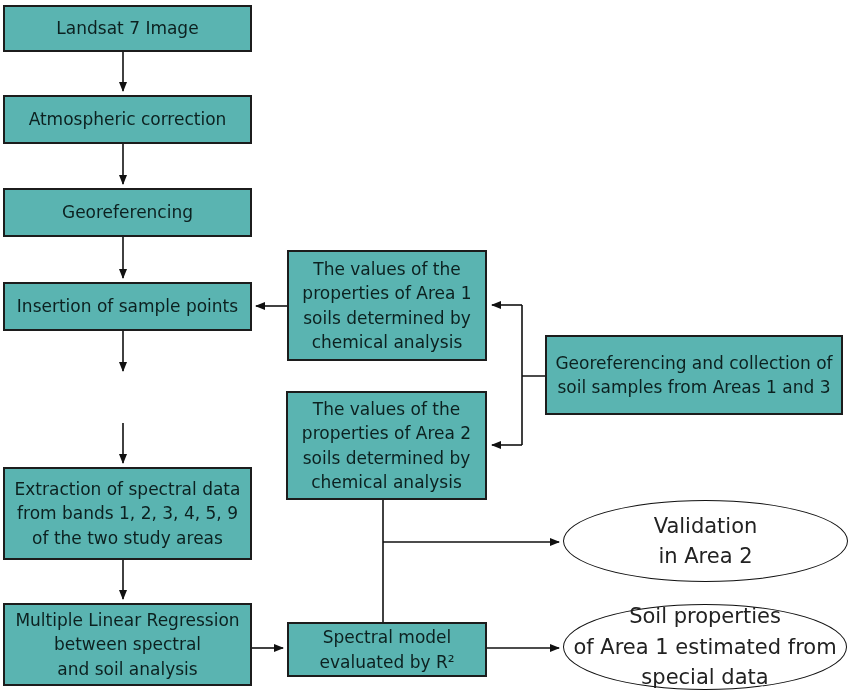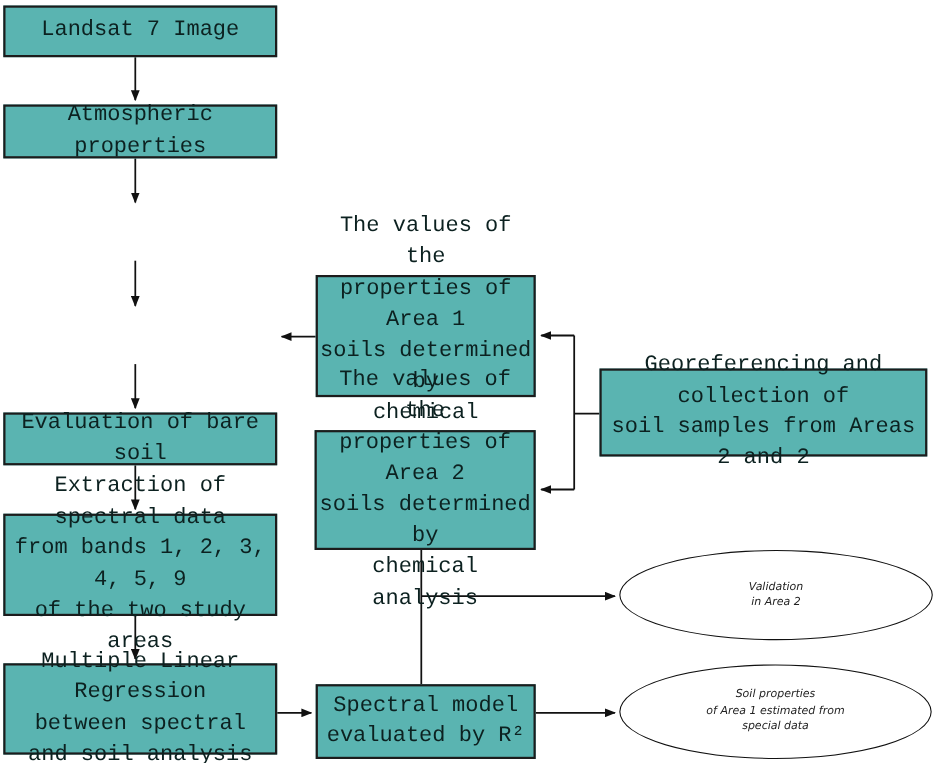--- a/index.html
+++ b/index.html
@@ -15,28 +15,28 @@
     position:relative;width:850px;height:694px;background:var(--background);
     font-family:"DejaVu Sans","Liberation Sans",sans-serif;overflow:hidden;
   }
   .wires{position:absolute;left:0;top:0;pointer-events:none;}
   .wires line,.wires path{stroke:var(--line);stroke-width:1.6;fill:none;}
   .box{
     position:absolute;box-sizing:border-box;
     background:var(--box-fill);border:2px solid var(--box-border);
     display:flex;align-items:center;justify-content:center;
     text-align:center;white-space:pre-line;
-    font-size:20px;line-height:1.42;color:var(--text);font-family:Liberation Mono, monospace;
+    font-size:17px;line-height:1.42;color:var(--text);
   }
   .ellipse{
     position:absolute;box-sizing:border-box;
     background:var(--background);border:1.5px solid var(--line);border-radius:50%;
     display:flex;align-items:center;justify-content:center;
     text-align:center;white-space:pre-line;
-    font-size:10px;line-height:1.45;font-style:italic;color:var(--ellipse-text);
+    font-size:21px;line-height:1.45;color:var(--ellipse-text);
   }
 </style>
 </head>
 <body>
 
 <div class="canvas">
 
   <svg class="wires" width="850" height="694" viewBox="0 0 850 694">
     <defs>
       <marker id="ah" markerWidth="10" markerHeight="8" refX="9" refY="4" orient="auto" markerUnits="userSpaceOnUse">
@@ -58,42 +58,43 @@
     <line x1="522" y1="445" x2="492" y2="445" marker-end="url(#ah)"></line>
 
     <line x1="383" y1="500" x2="383" y2="622"></line>
     <line x1="383" y1="542" x2="559" y2="542" marker-end="url(#ah)"></line>
 
     <line x1="252" y1="648" x2="283" y2="648" marker-end="url(#ah)"></line>
     <line x1="487" y1="648" x2="559" y2="648" marker-end="url(#ah)"></line>
   </svg>
 
   <div class="box" style="left:3px;top:5px;width:249px;height:47px">Landsat 7 Image</div>
-  <div class="box" style="left:3px;top:95px;width:249px;height:49px">Atmospheric properties</div>
-  <div class="box" style="left:3px;top:375px;width:249px;height:48px">Evaluation of bare soil</div>
+  <div class="box" style="left:3px;top:95px;width:249px;height:49px">Atmospheric correction</div>
+  <div class="box" style="left:3px;top:188px;width:249px;height:49px">Georeferencing</div>
+  <div class="box" style="left:3px;top:282px;width:249px;height:49px">Insertion of sample points</div>
   <div class="box" style="left:3px;top:467px;width:249px;height:93px">Extraction of spectral data
 from bands 1, 2, 3, 4, 5, 9
 of the two study areas</div>
   <div class="box" style="left:3px;top:603px;width:249px;height:83px">Multiple Linear Regression
 between spectral
 and soil analysis</div>
 
   <div class="box" style="left:287px;top:250px;width:200px;height:111px">The values of the
 properties of Area 1
 soils determined by
 chemical analysis</div>
   <div class="box" style="left:286px;top:391px;width:201px;height:109px">The values of the
 properties of Area 2
 soils determined by
 chemical analysis</div>
-  <div class="box" style="left:287px;top:622px;width:200px;height:68px">Spectral model
+  <div class="box" style="left:287px;top:622px;width:200px;height:55px">Spectral model
 evaluated by R²</div>
 
   <div class="box" style="left:545px;top:335px;width:298px;height:80px">Georeferencing and collection of
-soil samples from Areas 2 and 2</div>
+soil samples from Areas 1 and 3</div>
 
   <div class="ellipse" style="left:563px;top:500px;width:285px;height:82px">Validation
 in Area 2</div>
   <div class="ellipse" style="left:563px;top:604px;width:284px;height:86px">Soil properties
 of Area 1 estimated from
 special data</div>
 
 </div>
 
 </body></html>

